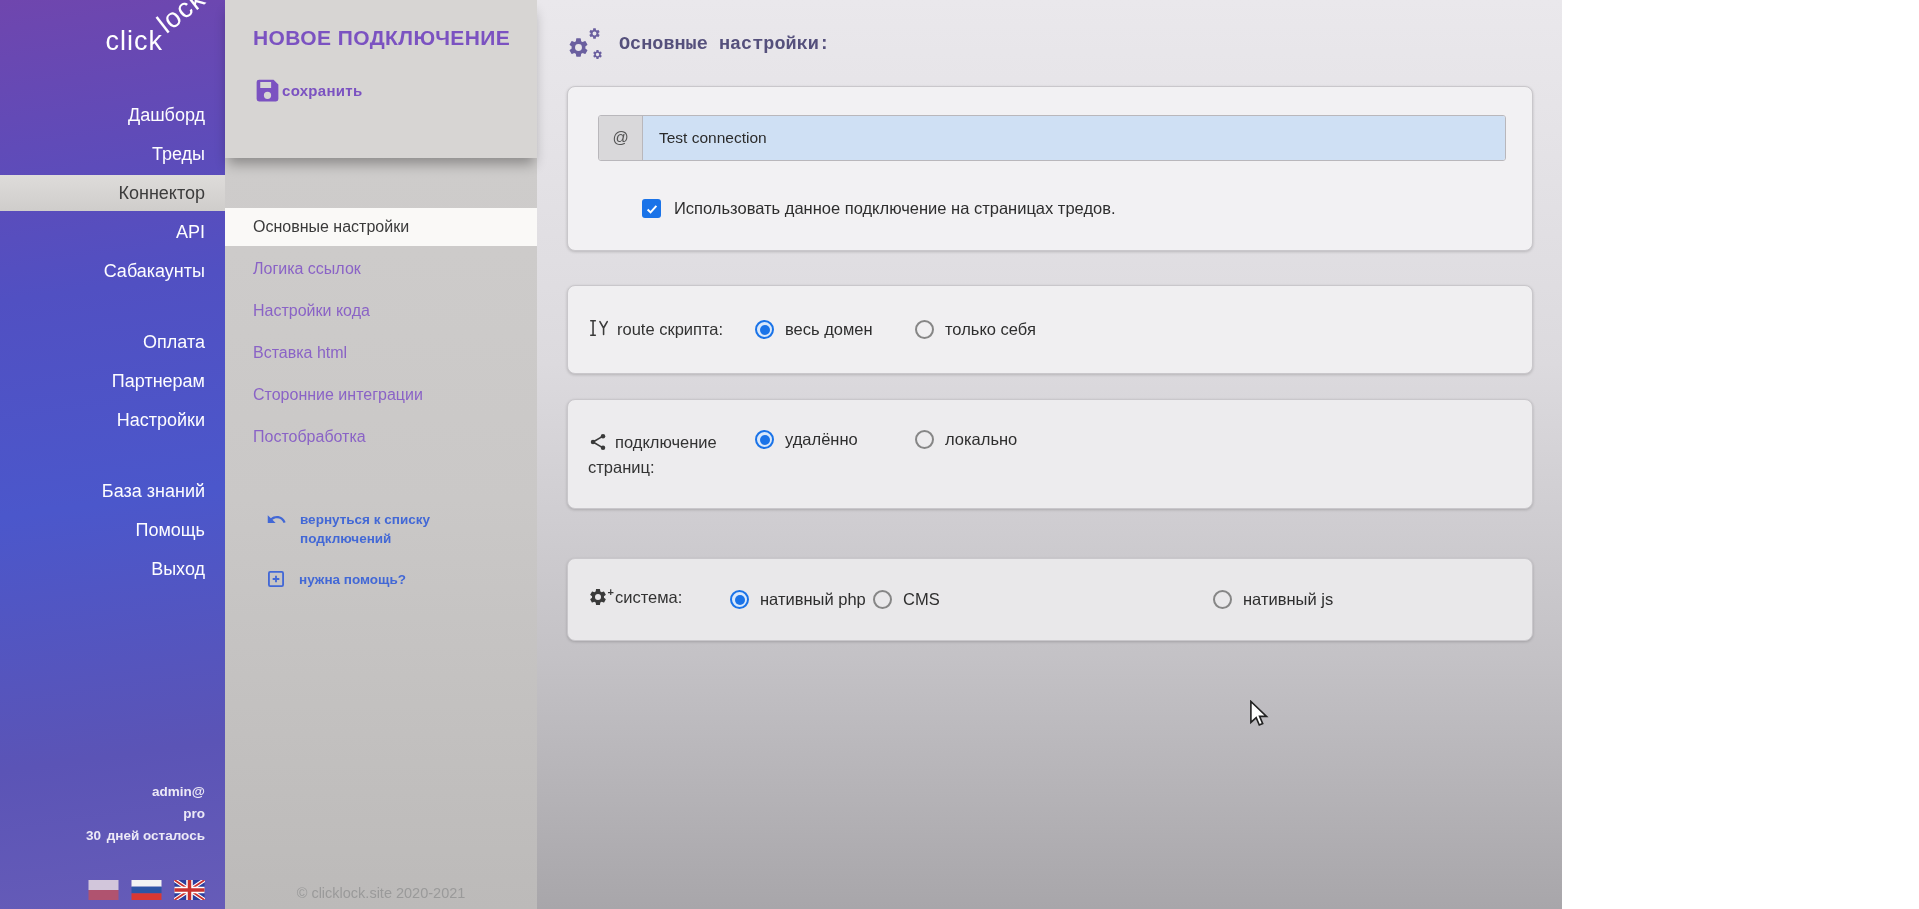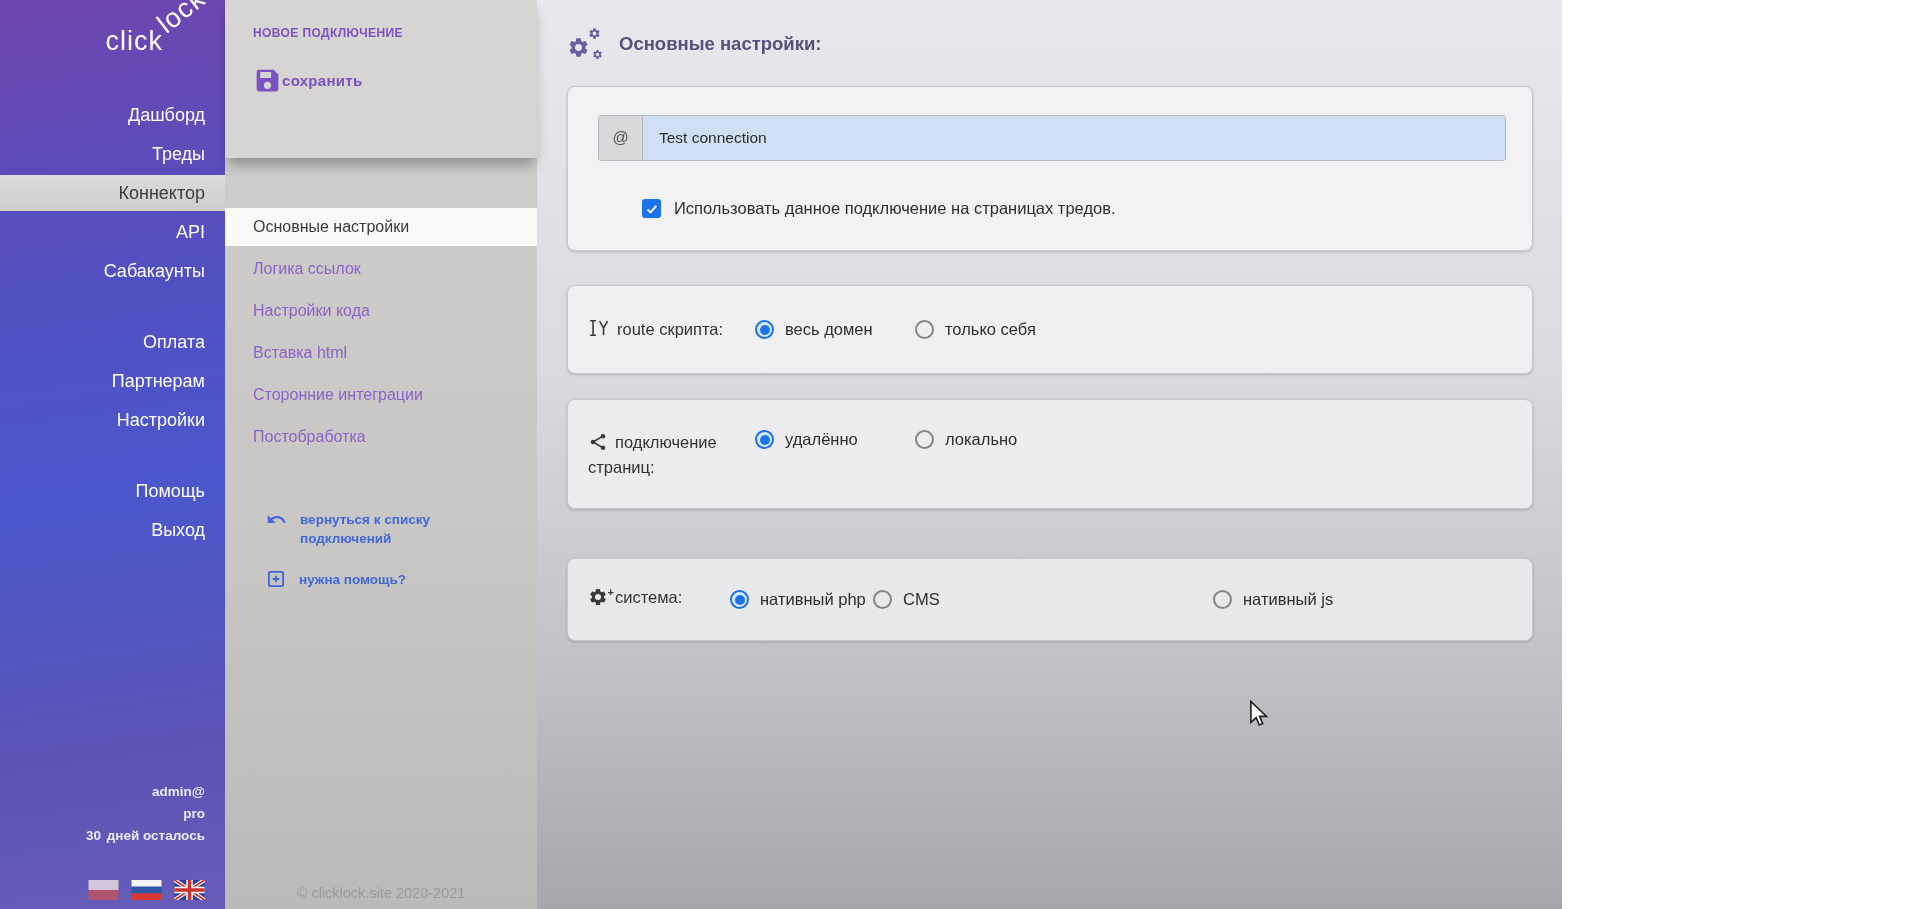--- a/index.html
+++ b/index.html
@@ -26,42 +26,42 @@
   .account .days b { margin-right:2px; }
   .flags { position:absolute; right:20px; bottom:9px; display:flex; gap:12px; }
   .flag { width:31px; height:20px; display:block; cursor:pointer; }
   .flag.dim { opacity:.8; }
 
   
   .submenu { position:relative; flex:none; width:312px; height:100%;
              background:linear-gradient(180deg,#d0cecd 0%,#cac8c7 55%,#bcbab9 100%); }
   .submenu-top { height:158px; background:#d7d5d3; padding:26px 0 0 28px;
                  box-shadow:0 9px 12px -3px rgba(0,0,0,.32); position:relative; z-index:2; }
-  .submenu-title { margin:0 0 26px 0; color:#7b52c1; font-size:12px; font-weight:700; letter-spacing:.4px; }
+  .submenu-title { margin:0 0 26px 0; color:#7b52c1; font-size:21px; font-weight:700; letter-spacing:.4px; }
   .save-btn { display:flex; align-items:center; gap:0; padding:0; border:none; background:none;
               color:#7b52c1; font-size:15px; font-weight:700; font-family:inherit; cursor:pointer; letter-spacing:.3px; }
   .submenu-nav { margin-top:50px; }
   .sub-item { height:38px; line-height:38px; margin-bottom:4px; padding-left:28px;
               font-size:16px; color:#8a63c6; cursor:pointer; }
   .sub-item.active { background:#faf9f7; color:#3a3a3a; }
   .submenu-links { margin-top:54px; padding-left:41px; display:flex; flex-direction:column; gap:22px; }
   .sub-link { display:flex; align-items:flex-start; gap:13px; width:215px;
               color:#4268d6; font-size:13.5px; font-weight:700; line-height:19px; cursor:pointer; }
   .sub-link .ic { flex:none; margin-top:-1px; }
   .submenu-footer { position:absolute; bottom:8px; left:0; width:100%;
                     text-align:center; color:#9a9a9a; font-size:14.5px; }
 
   
   .main { flex:1; padding:0 29px 0 30px; }
   .main-header { display:flex; align-items:center; gap:16px; padding-top:26px; height:62px; }
   .gears { position:relative; width:36px; height:34px; flex:none; }
   .gears .g1 { position:absolute; left:0; bottom:2px; }
   .gears .g2 { position:absolute; right:2px; top:0; }
   .gears .g3 { position:absolute; right:0; bottom:1px; }
-  .main-title { color:#55507c; font-size:18.5px; font-weight:700; }
+  .main-title { color:#55507c; font-size:18.5px; font-weight:700;font-family:Liberation Mono, monospace; }
 
   .card { background:#f2f1f3; border:1px solid #c9c7cb; border-radius:8px;
           box-shadow:0 1px 3px rgba(0,0,0,.18); }
   .card1 { margin-top:24px; height:165px; padding:28px 26px 0 30px; }
   .input-group { display:flex; height:46px; border:1px solid #b9b7bb; border-radius:3px; overflow:hidden; }
   .at-box { flex:none; width:44px; background:#d9d8da; border-right:1px solid #b9b7bb;
             display:flex; align-items:center; justify-content:center; color:#555; font-size:16px; }
   .name-input { flex:1; min-width:0; border:none; outline:none; background:#cfe0f4;
                 padding:0 16px; font-size:15.5px; color:#2b2b2b; font-family:inherit; }
   .checkbox-row { display:flex; align-items:flex-end; gap:13px; margin-top:38px; cursor:pointer;padding-left:44px; }
@@ -107,20 +107,21 @@
         <div class="side-item active">Коннектор</div>
         <div class="side-item">API</div>
         <div class="side-item">Сабакаунты</div>
       </div>
       <div class="side-group">
         <div class="side-item">Оплата</div>
         <div class="side-item">Партнерам</div>
         <div class="side-item">Настройки</div>
       </div>
       <div class="side-group">
+        <div class="side-item">База знаний</div>
         <div class="side-item">Помощь</div>
         <div class="side-item">Выход</div>
       </div>
     </nav>
     <div class="account">
       <div>admin@</div>
       <div>pro</div>
       <div class="days">
         <b>30</b>
         <span>дней осталось</span>

